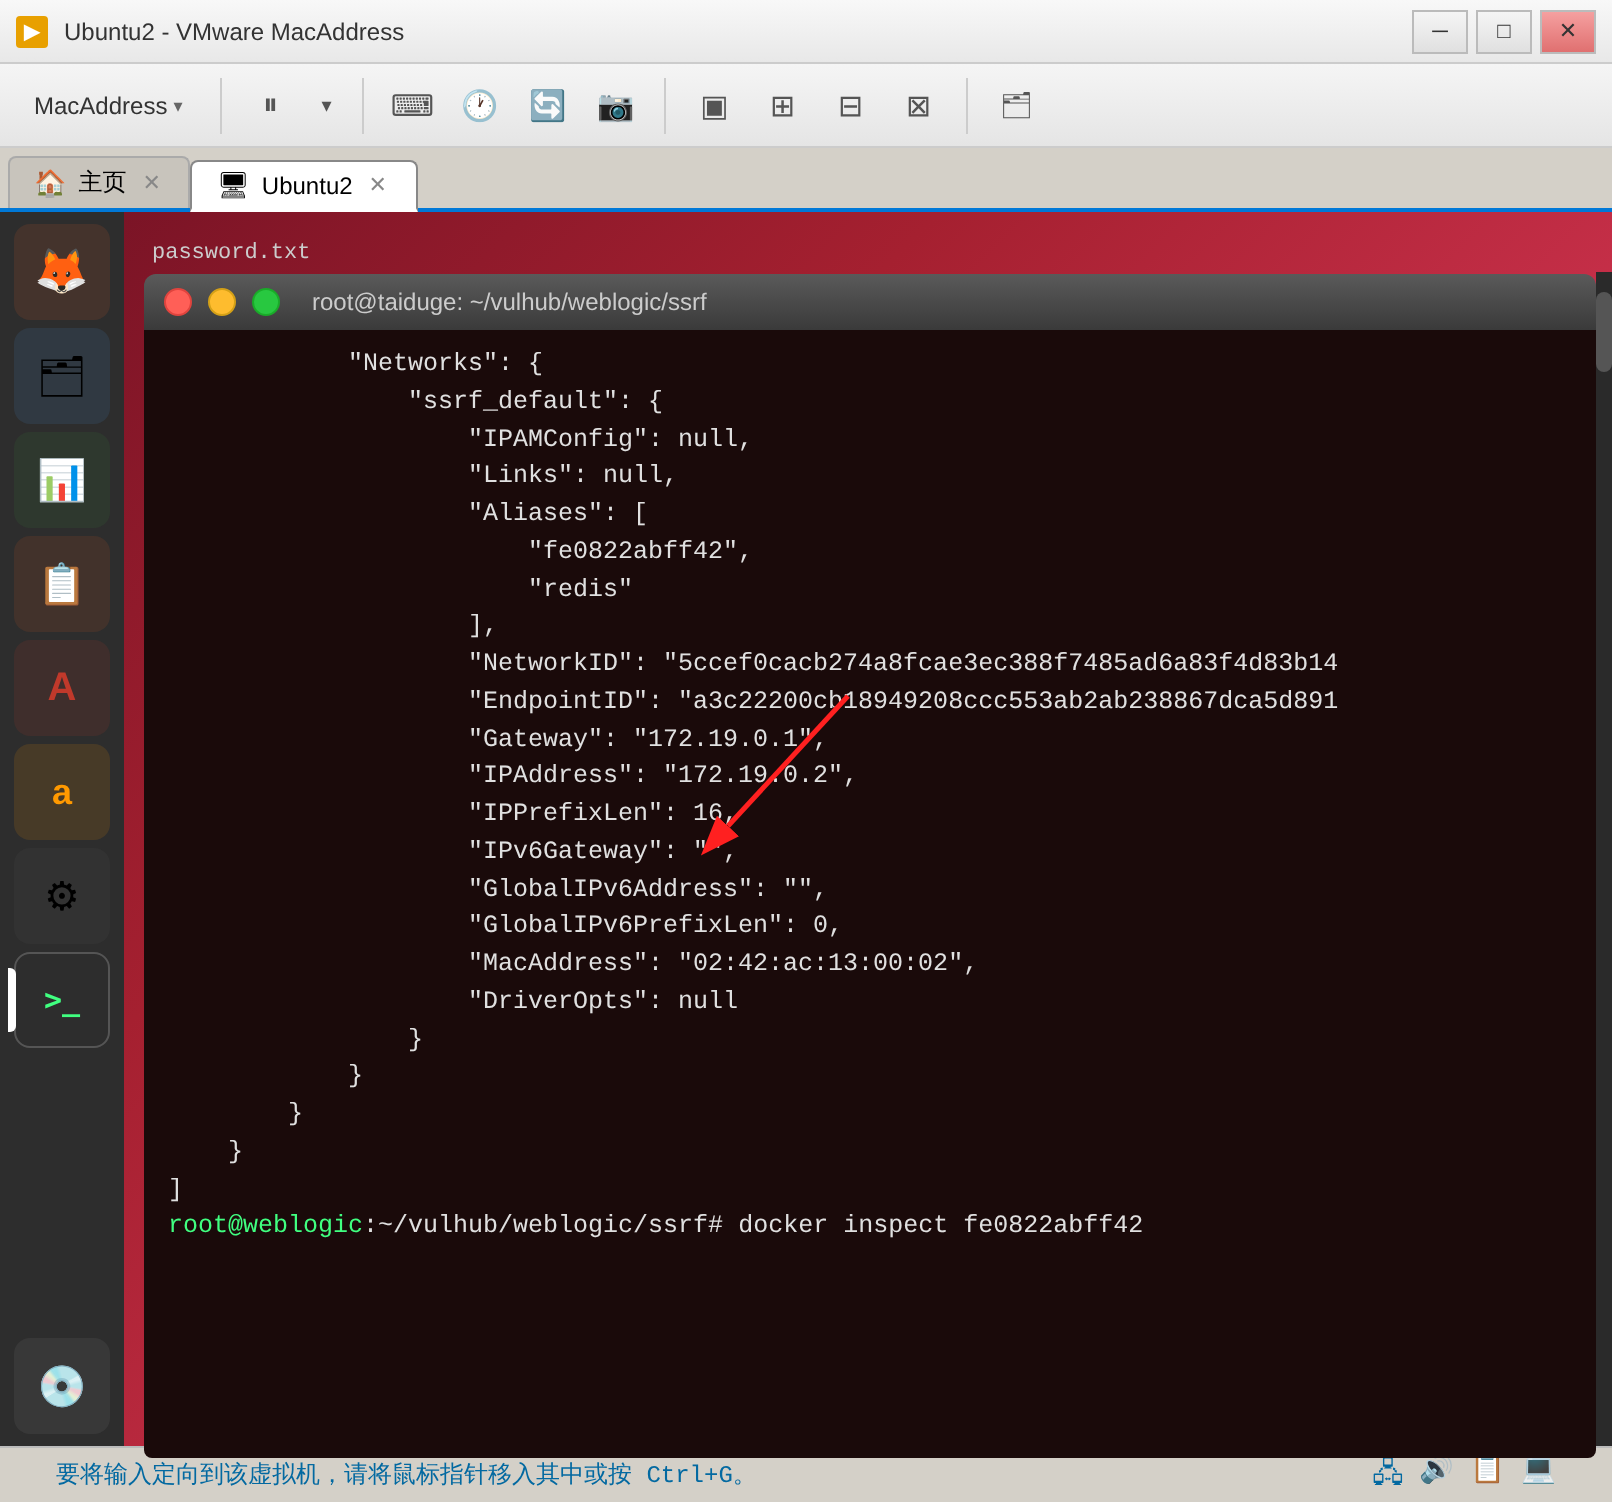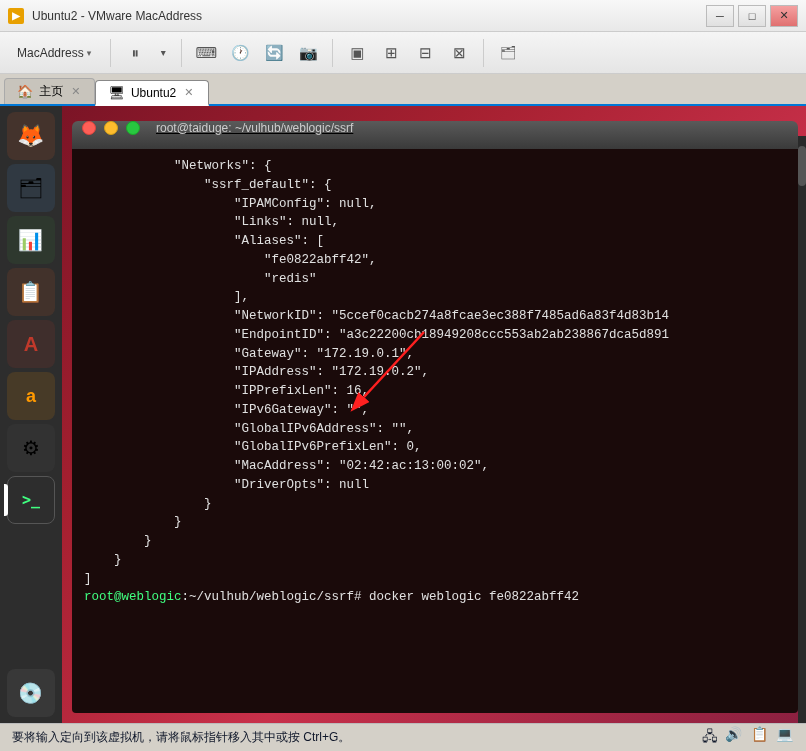--- a/index.html
+++ b/index.html
@@ -149,24 +149,24 @@
       position: absolute;
       top: 20px;
       left: 15px;
       right: 5px;
       bottom: 10px;
     }
     .terminal-titlebar {
       background: linear-gradient(to bottom, #5a5a5a, #3a3a3a);
       height: 28px;
       display: flex;
+      align-items: center;
       padding: 0 10px;
       gap: 8px;
       border-radius: 6px 6px 0 0;
-      text-decoration: underline;
     }
     .term-btn {
       width: 14px; height: 14px;
       border-radius: 50%;
       cursor: pointer;
     }
     .term-btn.close { background: #ff5f57; border: 1px solid #e0443e; }
     .term-btn.min { background: #febc2e; border: 1px solid #d4a017; }
     .term-btn.max { background: #28c840; border: 1px solid #1aab29; }
     .term-title {
@@ -189,24 +189,25 @@
     .terminal-body::-webkit-scrollbar { width: 8px; }
     .terminal-body::-webkit-scrollbar-track { background: #1a0a0a; }
     .terminal-body::-webkit-scrollbar-thumb { background: #555; }
 
     
     .status-bar {
       background: #d4d0c8;
       height: 28px;
       display: flex;
       align-items: center;
-      padding: 0 12px;
+      padding: 0 28px;
       font-size: 12px;
-      color: #0f172a;
+      color: #0369a1;
       border-top: 1px solid #bbb;
+      font-family: Liberation Mono, monospace;
     }
     .status-right {
       margin-left: auto;
       display: flex;
       gap: 8px;
     }
     .vm-icon-box {
       width: 28px; height: 28px;
       display: flex; align-items: center; justify-content: center;
       font-size: 15px; color: #555;
@@ -297,20 +298,21 @@
       <span style="font-size:20px;">💿</span>
     </div>
   </div>
 
   <div class="main-area">
 
     <div style="position:absolute; inset:0; background: linear-gradient(135deg, #7b1426 0%, #a52030 30%, #c8304a 60%, #8b2040 100%); z-index:0;"></div>
 
     <div class="terminal-wrapper" style="z-index:1; position:absolute; top:15px; left:10px; right:8px; bottom:10px;">
 
+      <div style="color:#ccc; font-size:11px; font-family: 'Courier New', monospace; margin-bottom: 4px; padding-left: 4px;">password.txt</div>
 
       <div class="terminal-titlebar">
         <div class="term-btn close"></div>
         <div class="term-btn min"></div>
         <div class="term-btn max"></div>
         <span class="term-title">root@taiduge: ~/vulhub/weblogic/ssrf</span>
       </div>
 
       <div class="terminal-body">
         <div class="term-line"><span style="color:#e0e0e0;">            "Networks": {</span></div>
@@ -341,21 +343,21 @@
         <div class="term-line"><span style="color:#e0e0e0;">                    "IPv6Gateway": "",</span></div>
         <div class="term-line"><span style="color:#e0e0e0;">                    "GlobalIPv6Address": "",</span></div>
         <div class="term-line"><span style="color:#e0e0e0;">                    "GlobalIPv6PrefixLen": 0,</span></div>
         <div class="term-line"><span style="color:#e0e0e0;">                    "MacAddress": "02:42:ac:13:00:02",</span></div>
         <div class="term-line"><span style="color:#e0e0e0;">                    "DriverOpts": null</span></div>
         <div class="term-line"><span style="color:#e0e0e0;">                }</span></div>
         <div class="term-line"><span style="color:#e0e0e0;">            }</span></div>
         <div class="term-line"><span style="color:#e0e0e0;">        }</span></div>
         <div class="term-line"><span style="color:#e0e0e0;">    }</span></div>
         <div class="term-line"><span style="color:#e0e0e0;">]</span></div>
-        <div class="term-line"><span style="color:#40ff80;">root@weblogic</span><span style="color:#e0e0e0;">:~/vulhub/weblogic/ssrf# </span><span style="color:#e0e0e0;">docker weblogic fe0822abff42</span></div>
+        <div class="term-line"><span style="color:#40ff80;">root@weblogic</span><span style="color:#e0e0e0;">:~/vulhub/weblogic/ssrf# </span><span style="color:#e0e0e0;">docker inspect fe0822abff42</span></div>
       </div>
     </div>
 
     <div style="position:absolute; right:0; top:30px; bottom:0; width:8px; background:#2a2a2a; z-index:2;">
       <div style="width:100%; height:40px; background:#555; border-radius:4px; margin-top:10px;"></div>
     </div>
   </div>
 </div>
 
 <div class="status-bar">

